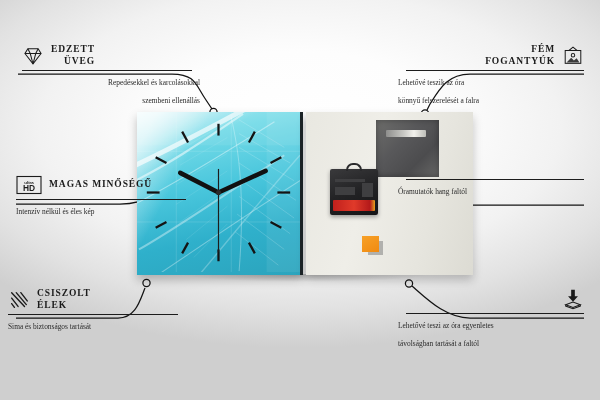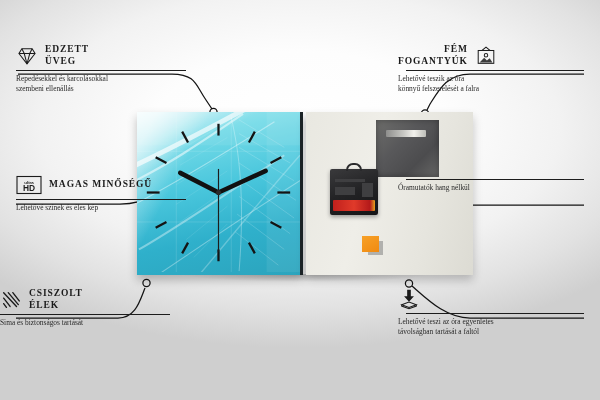--- a/index.html
+++ b/index.html
@@ -13,32 +13,32 @@
   }
   .stage{ position:absolute; inset:0; }
 
   
   .lines{ position:absolute; inset:0; width:600px; height:400px; }
 
   
   .feat{ position:absolute; }
   .feat .row{ display:flex; align-items:center; gap:7px; }
   .feat.left .row{ justify-content:flex-start; }
-  .feat.right .row{ }
+  .feat.right .row{ justify-content:flex-end; }
   .ttl{
     font-family:"Liberation Serif", serif;
     font-size:9.5px; font-weight:700; letter-spacing:.9px;
     color:#1b1b1b; line-height:11.5px; text-transform:uppercase;
     white-space:nowrap;
   }
   .feat.right .ttl{ text-align:right; }
   .rule{ height:1px; background:#1c1c1c; margin-top:3px; }
   .desc{
     font-family:"Liberation Serif", serif;
-    font-size:7.4px; color:#2a2a2a; line-height:10px; margin-top:2.5px;
+    font-size:7.4px; color:#2a2a2a; line-height:18px; margin-top:2.5px;
     white-space:pre-line;
   }
   .feat.right .desc{ text-align:left; }
 
   .ico{ width:22px; height:22px; flex:0 0 22px; display:block; }
 
   
   .product{ position:absolute; left:137px; top:112px; width:340px; height:165px; }
 
   .front{
@@ -187,21 +187,21 @@
         <div class="loop"></div>
         <div class="line" style="left:5px;top:10px;width:30px;height:3px;"></div>
         <div class="line" style="left:5px;top:18px;width:20px;height:8px;"></div>
         <div class="line" style="left:32px;top:14px;width:11px;height:14px;"></div>
         <div class="batt"></div>
       </div>
       <div class="pad"></div>
     </div>
   </div>
 
-  <div class="feat left" style="left:16px; top:44px; width:178px;">
+  <div class="feat left" style="left:22px; top:44px; width:178px;text-align:right;">
     <div class="row">
       <svg class="ico" viewBox="0 0 24 24">
         <g fill="none" stroke="#1b1b1b" stroke-width="1.1">
           <path d="M3.2,9.3 L12,20.6 L20.8,9.3 L17.6,4.2 H6.4 Z"></path>
           <path d="M3.2,9.3 H20.8 M6.4,4.2 L9,9.3 L12,20.6 M17.6,4.2 L15,9.3 L12,20.6 M9,9.3 H15"></path>
         </g>
       </svg>
       <div>
         <div class="ttl">EDZETT</div>
         <div class="ttl">ÜVEG</div>
@@ -217,24 +217,24 @@
       <svg class="ico" viewBox="0 0 26 22" style="width:26px;flex:0 0 26px;">
         <rect x="1" y="2.5" width="24" height="17" fill="none" stroke="#1b1b1b" stroke-width="1.1"></rect>
         <text x="13" y="9.6" font-family="Liberation Sans, sans-serif" font-size="4.4" font-weight="700" text-anchor="middle" fill="#1b1b1b">ultra</text>
         <text x="13" y="17.2" font-family="Liberation Sans, sans-serif" font-size="8.4" font-weight="700" text-anchor="middle" fill="#1b1b1b">HD</text>
       </svg>
       <div>
         <div class="ttl">MAGAS MINŐSÉGŰ</div>
       </div>
     </div>
     <div class="rule" style="width:170px;"></div>
-    <div class="desc">Lehetővé színek és éles kép</div>
-  </div>
-
-  <div class="feat left" style="left:0; top:288px; width:178px;">
+    <div class="desc">Intenzív nélkül és éles kép</div>
+  </div>
+
+  <div class="feat left" style="left:8px; top:288px; width:178px;">
     <div class="row">
       <svg class="ico" viewBox="0 0 24 24">
         <g stroke="#1b1b1b" stroke-width="1.5" stroke-linecap="round">
           <path d="M4,4 L18,19"></path>
             <path d="M9,4 L20,17"></path>
             <path d="M14,4 L21,13"></path>
           <path d="M4,10 L11,19"></path>
             <path d="M4,16 L7,20"></path>
         </g>
       </svg>
@@ -260,21 +260,21 @@
         <path d="M5,19 L10,14 L13,17 L16,14.4 L19,19 Z" fill="#1b1b1b" opacity=".85"></path>
       </svg>
     </div>
     <div class="rule" style="width:178px;margin-left:auto;"></div>
     <div class="desc">Lehetővé teszik az óra
 könnyű felszerelését a falra</div>
   </div>
 
   <div class="feat right" style="right:16px; top:176px; width:186px;">
     <div class="rule" style="width:178px;margin-left:auto;"></div>
-    <div class="desc">Óramutatók hang nélkül</div>
+    <div class="desc">Óramutatók hang faltól</div>
   </div>
 
   <div class="feat right" style="right:16px; top:288px; width:186px;">
     <div class="row">
       <svg class="ico" viewBox="0 0 24 24">
         <path d="M10,2 h4 v7 h3.4 L12,15 L6.6,9 H10 Z" fill="#1b1b1b"></path>
         <g fill="none" stroke="#1b1b1b" stroke-width="1.1">
           <path d="M4,18.2 L12,15.4 L20,18.2 L12,21.2 Z"></path>
           <path d="M4,18.2 v1.5 L12,22.6 L20,19.7 v-1.5"></path>
         </g>

